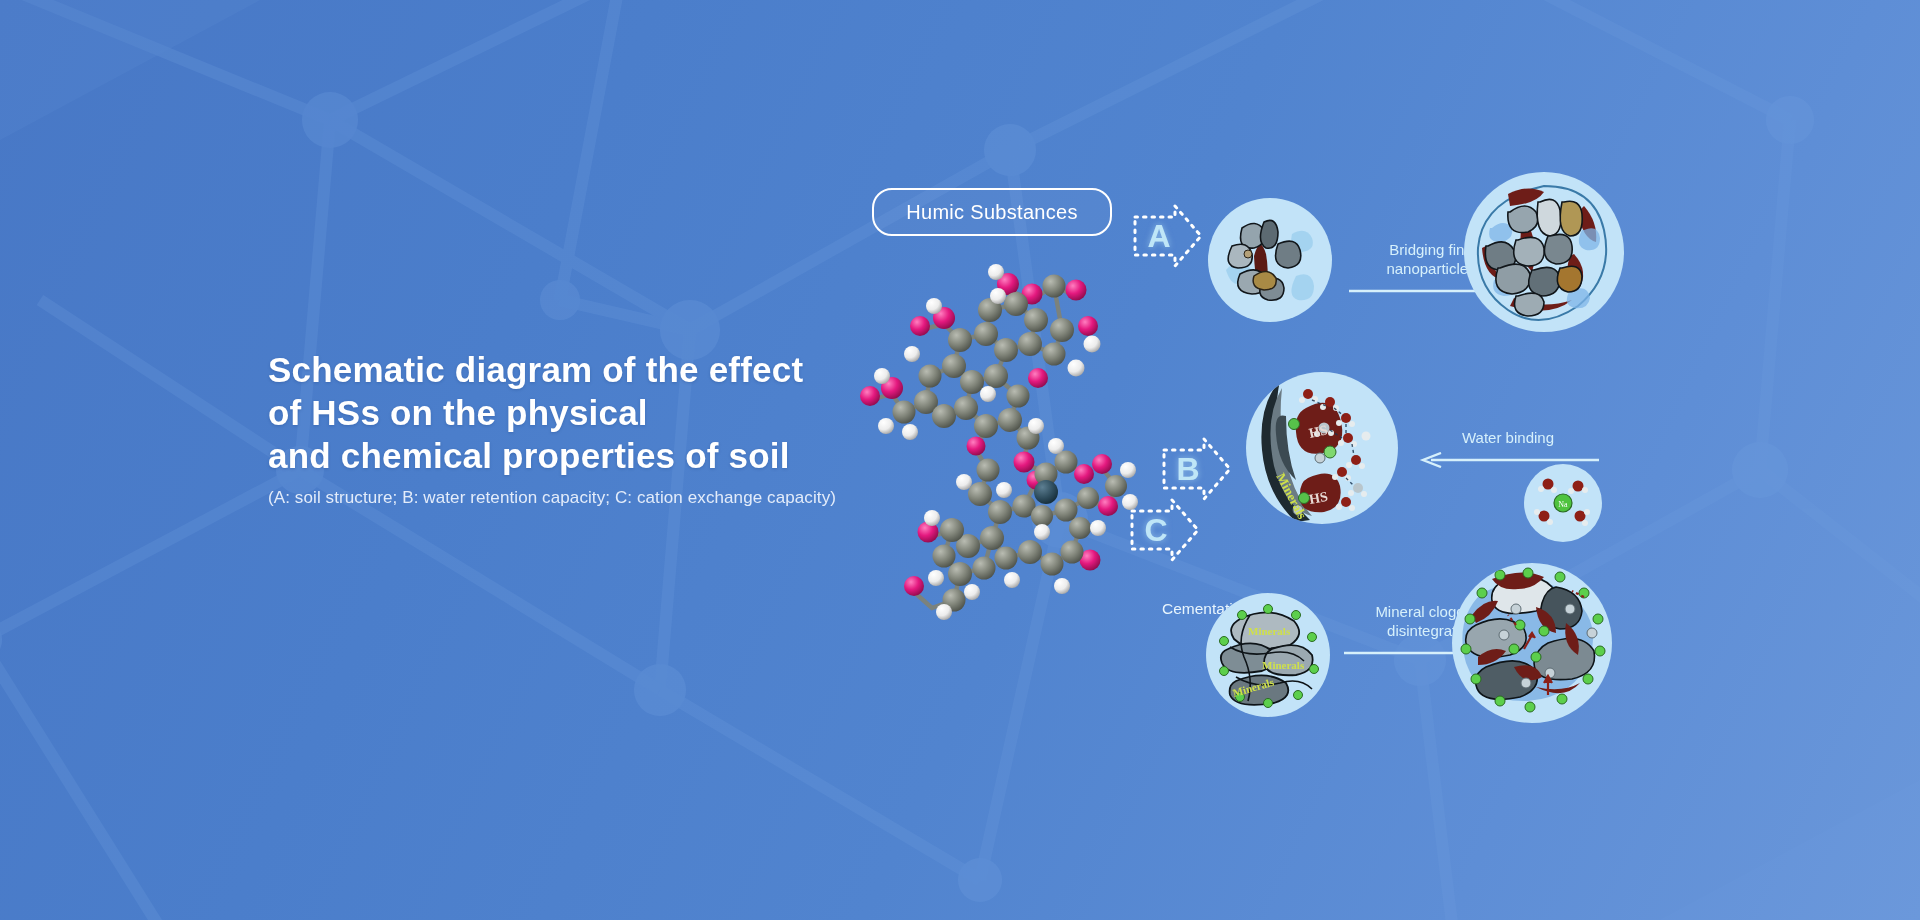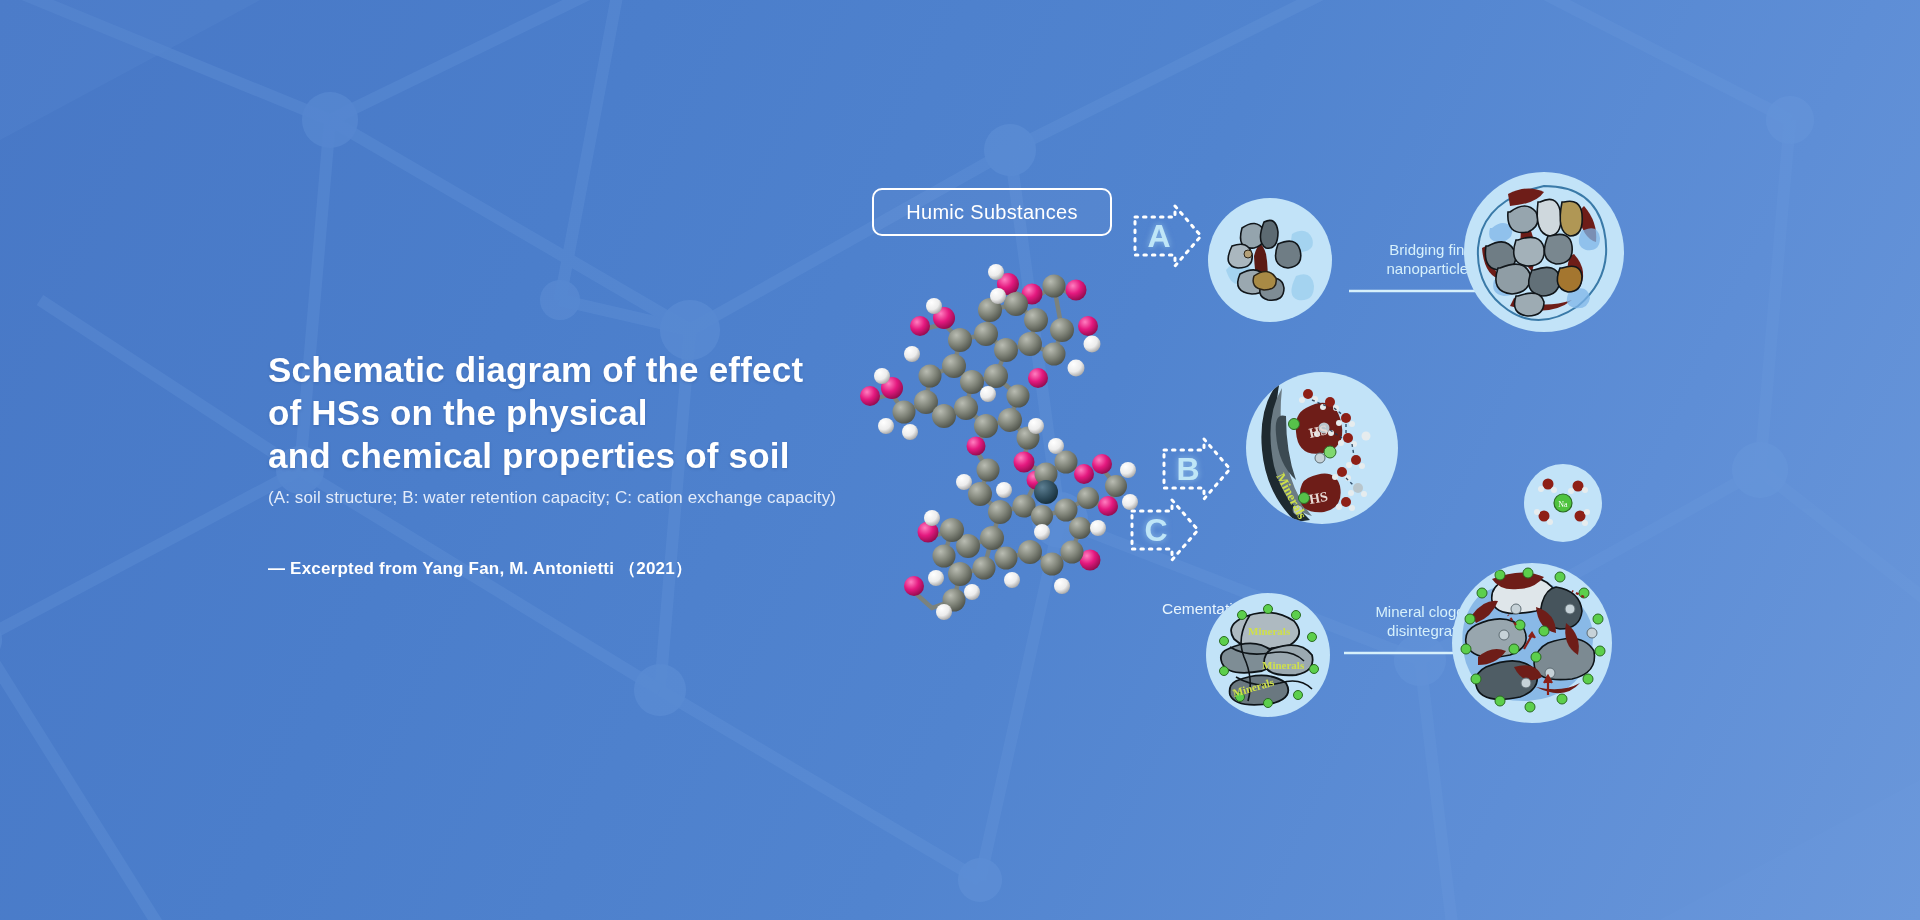--- a/index.html
+++ b/index.html
@@ -26,21 +26,21 @@
     color:#e3ecfa;font-size:17px;line-height:22px;margin:10px 0 0 0;
     letter-spacing:.1px;font-weight:400;
   }
   #credit{
     color:#ffffff;font-size:17px;font-weight:bold;margin:48px 0 0 0;
     letter-spacing:.2px;
   }
   
   #hs-pill{
     position:absolute;left:872px;top:188px;width:236px;height:44px;
-    border:2px solid #ffffff;border-radius:10px;
+    border:2px solid #ffffff;border-radius:20px;
     display:flex;align-items:center;justify-content:center;
     color:#ffffff;font-size:20px;letter-spacing:.3px;
     background:rgba(255,255,255,0.03);
   }
   
   .badge{position:absolute;width:74px;height:66px;}
   .badge .glyph{
     position:absolute;left:0;top:0;width:56px;height:66px;
     display:flex;align-items:center;justify-content:center;
     color:#bfe6f7;font-size:32px;font-weight:bold;line-height:1;
@@ -126,21 +126,20 @@
       <polygon points="0,140 260,0 0,0"></polygon>
       <polygon points="1920,780 1660,920 1920,920"></polygon>
     </g>
   </svg>
 
   <div id="textblock">
     <h1 id="title">Schematic diagram of the effect
 of HSs on the physical
 and chemical properties of soil</h1>
     <p id="subtitle">(A: soil structure; B: water retention capacity; C: cation exchange capacity)</p>
-    <p id="credit">— Excerpted from Yang Fan, M. Antonietti （2021）</p>
   </div>
 
   <svg style="position:absolute;left:840px;top:230px;width:330px;height:410px;" viewBox="0 0 330 410">
     <defs>
       <radialGradient id="gC" cx="35%" cy="30%" r="75%">
         <stop offset="0%" stop-color="#b9bcb2"></stop>
           <stop offset="55%" stop-color="#808479"></stop>
         <stop offset="100%" stop-color="#4e524a"></stop>
       </radialGradient>
       <radialGradient id="gO" cx="35%" cy="30%" r="75%">
@@ -437,20 +436,27 @@
         <path d="M84 58 L96 66"></path>
           <path d="M106 72 L108 84"></path>
           <path d="M100 106 L108 114"></path>
       </g>
       <text class="txtlbl" x="64" y="66" transform="rotate(-12 64 66)" font-size="14" fill="#e8d9d4">HS</text>
       <text class="txtlbl" x="64" y="132" transform="rotate(-10 64 132)" font-size="14" fill="#e8d9d4">HS</text>
       <text class="txtlbl" x="30" y="104" transform="rotate(62 30 104)" font-size="13" fill="#cfe04a">Minerals</text>
     </svg>
   </div>
 
+  <div class="flow" id="flow-b">
+    <div class="lbl">Water binding</div>
+    <svg width="186" height="16" viewBox="0 0 186 16">
+      <line x1="184" y1="8" x2="16" y2="8" stroke="#d6f0fb" stroke-width="2.4"></line>
+      <polyline points="26,1 8,8 26,15" fill="none" stroke="#d6f0fb" stroke-width="2.4"></polyline>
+    </svg>
+  </div>
 
   <div class="circ small" id="circ-b2">
     <svg class="ill" viewBox="0 0 78 78">
       <circle cx="39" cy="39" r="9" fill="#4fc33e" stroke="#2a6b22" stroke-width="1.2"></circle>
       <text x="39" y="43" text-anchor="middle" font-size="8" fill="#ffffff" font-family="Liberation Serif, serif">Na</text>
       <g>
         <g transform="translate(24,20)">
             <circle r="5.5" fill="#8e1f16"></circle>
             <circle cx="-7" cy="5" r="3" fill="#e6ecee"></circle>
             <circle cx="6" cy="6" r="3" fill="#e6ecee"></circle>

